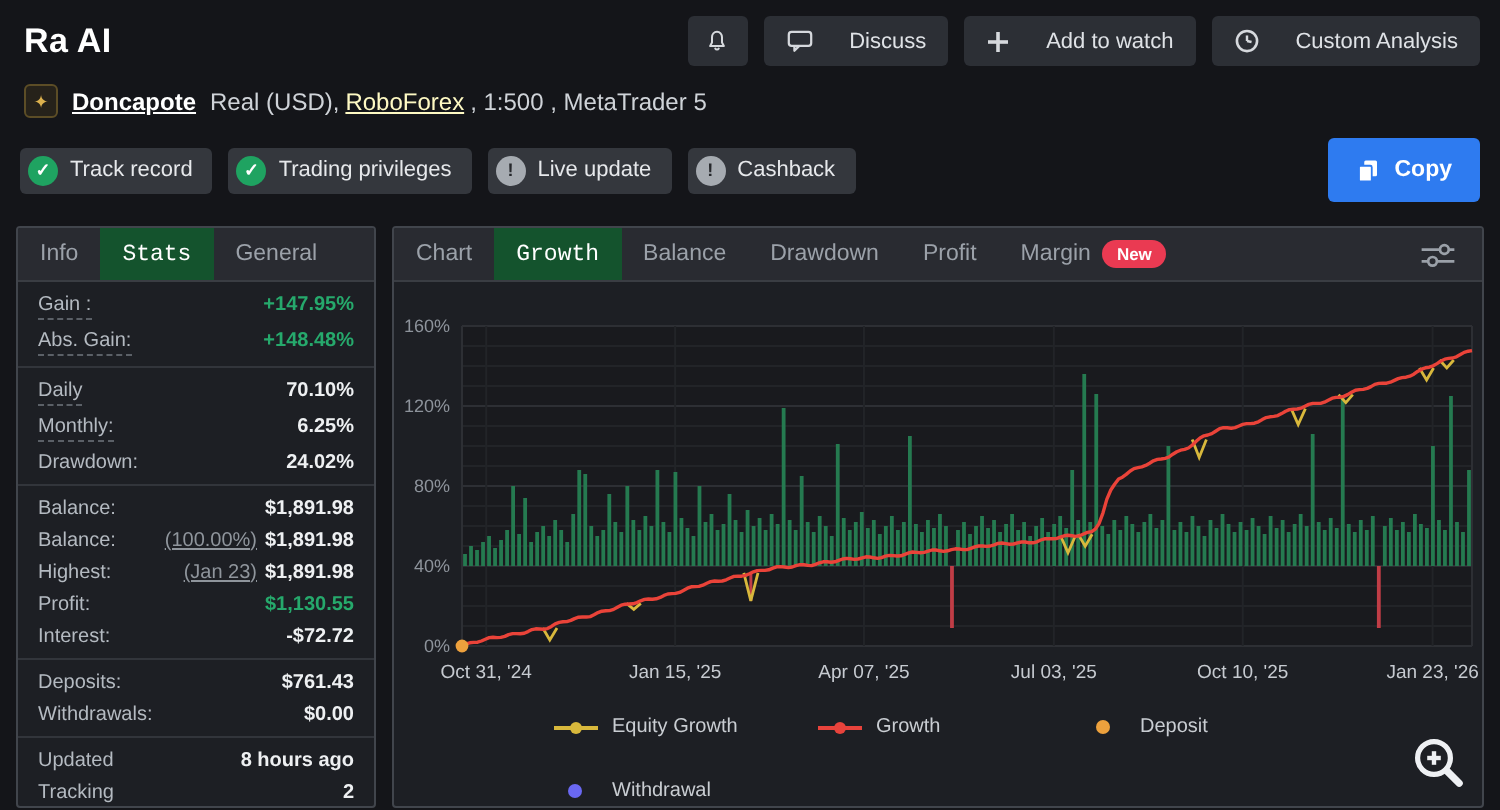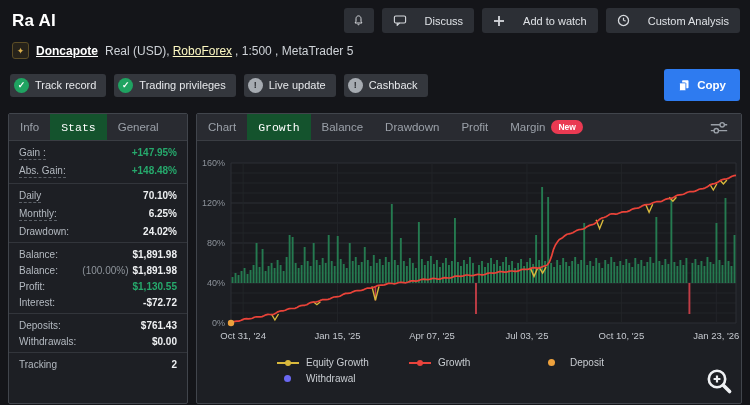--- a/index.html
+++ b/index.html
@@ -51,26 +51,26 @@
   .strip-ico { display:flex; align-items:center; padding:0 12px; cursor:pointer; }
 
   
   .stats-body { flex:1; }
   .stat-group { padding:3px 0; border-bottom:1px solid #32353b; }
   .stat-group:last-child { border-bottom:none; }
   .stat-row { display:flex; align-items:baseline; padding:2.5px 10px; font-size:10px; }
   .stat-label { color:#b4bac1; }
   .stat-label.dash { border-bottom:1px dashed #5b6067; padding-bottom:1px; }
   .stat-value { margin-left:auto; color:#eef0f2; font-weight:bold; }
-  .stat-pre { color:#8f959c; font-weight:normal; margin-right:4px; }
+  .stat-pre { color:#8f959c; font-weight:normal; margin-right:4px;text-decoration:underline; }
   .green { color:#26a96c !important; }
 
   
   .chart-wrap { padding:6px 2px 0 2px; }
-  .legend { display:grid; grid-template-columns:132px 132px auto; row-gap:5px; margin:6px 0 0 80px;
+  .legend { display:grid; grid-template-columns:132px 132px auto; row-gap:21px; margin:6px 0 0 80px;
             font-size:10px; color:#c9cdd2; }
   .leg-item { display:flex; align-items:center; gap:7px; cursor:pointer; }
   .mk-wrap { position:relative; width:22px; height:8px; display:flex; align-items:center; }
   .mk-line { width:22px; height:2px; }
   .mk-dot  { position:absolute; left:8px; top:1px; width:6px; height:6px; border-radius:50%; }
   .mk-circle { width:7px; height:7px; border-radius:50%; margin:0 8px 0 7px; }
 
   .zoom-btn { position:absolute; right:7px; bottom:4px; background:none; border:none; cursor:pointer; padding:0; }
 </style>
 </head>
@@ -201,39 +201,47 @@
           <div class="stat-group">
             <div class="stat-row">
               <span class="stat-label">Balance:</span>
               <span class="stat-value "><span>$1,891.98</span></span>
             </div>
             <div class="stat-row">
               <span class="stat-label">Balance:</span>
               <span class="stat-value "><span class="stat-pre">(100.00%)</span><span>$1,891.98</span></span>
             </div>
             <div class="stat-row">
+              <span class="stat-label">Highest:</span>
+              <span class="stat-value "><span class="stat-pre">(Jan 23)</span><span>$1,891.98</span></span>
+            </div>
+            <div class="stat-row">
               <span class="stat-label">Profit:</span>
               <span class="stat-value green"><span>$1,130.55</span></span>
             </div>
             <div class="stat-row">
               <span class="stat-label">Interest:</span>
               <span class="stat-value "><span>-$72.72</span></span>
             </div>
           </div>
           <div class="stat-group">
             <div class="stat-row">
               <span class="stat-label">Deposits:</span>
               <span class="stat-value "><span>$761.43</span></span>
             </div>
             <div class="stat-row">
               <span class="stat-label">Withdrawals:</span>
               <span class="stat-value "><span>$0.00</span></span>
             </div>
           </div>
           <div class="stat-group">
+            <div class="stat-row">
+              <span class="stat-label">Updated</span>
+              <span class="stat-value "><span>8 hours ago</span></span>
+            </div>
             <div class="stat-row">
               <span class="stat-label">Tracking</span>
               <span class="stat-value "><span>2</span></span>
             </div>
           </div>
         </div>
     </div>
 
     <div class="panel chart-panel">
       <div class="tabstrip" id="chart-tabs">

